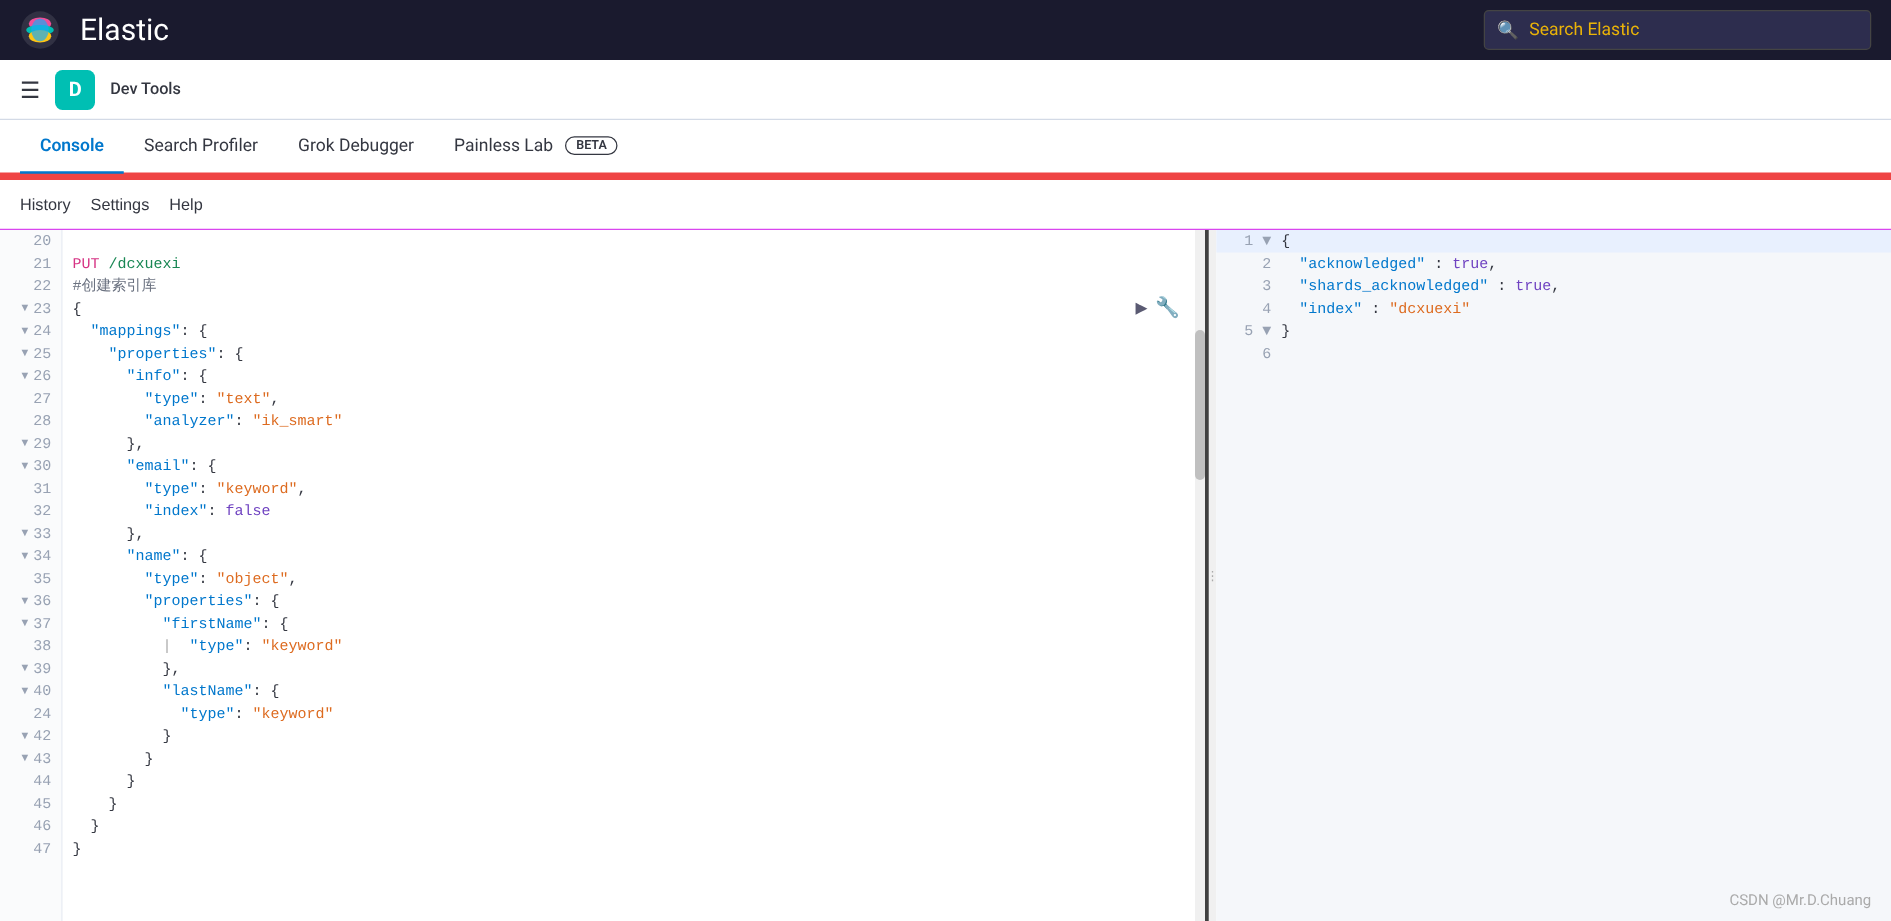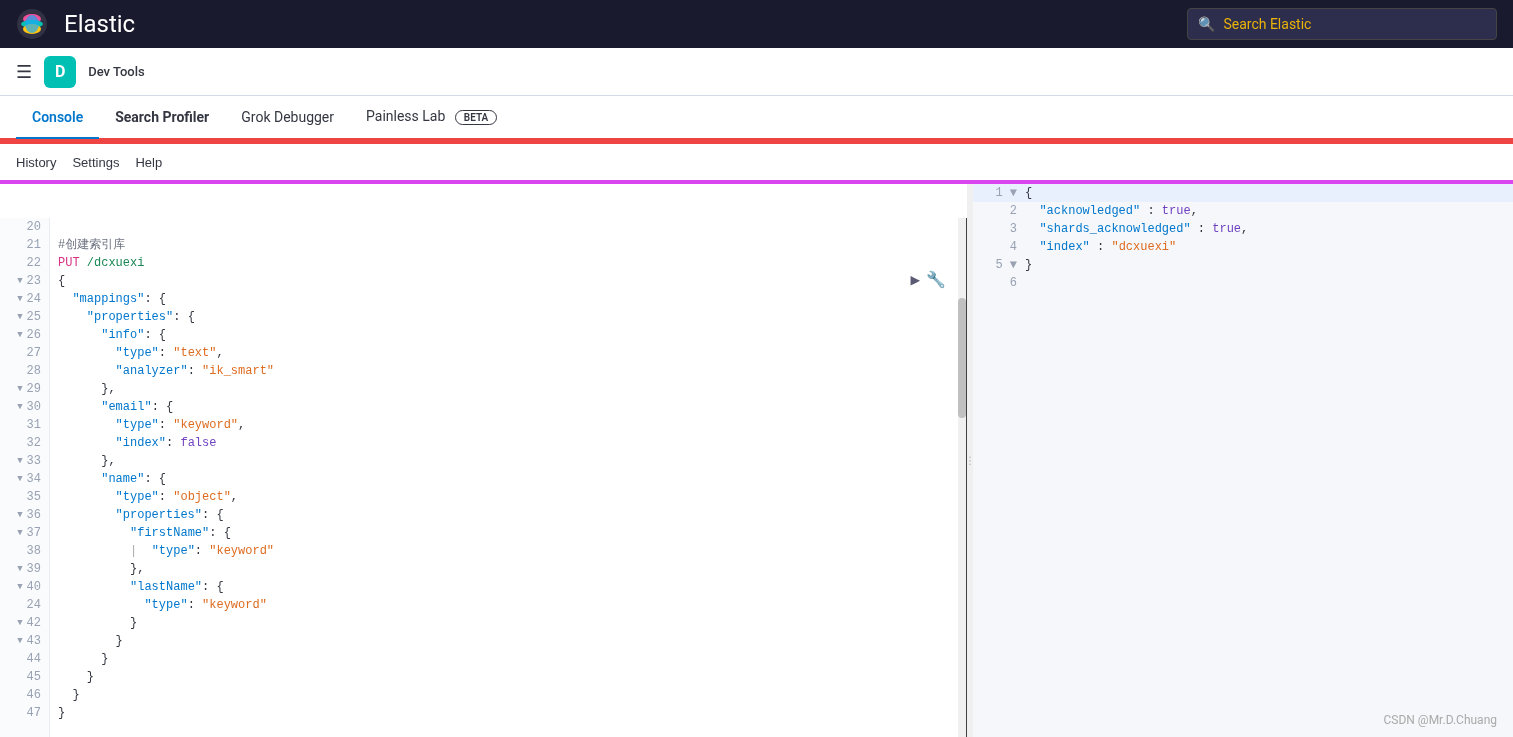--- a/index.html
+++ b/index.html
@@ -77,42 +77,42 @@
       border-bottom: 2px solid transparent;
       margin-bottom: -1px;
       white-space: nowrap;
     }
     .tab.active {
       color: #0077cc;
       border-bottom: 2px solid #0077cc;
       font-weight: 600;
     }
     .tab.search-profiler-tab {
-      font-weight: 700;
+      font-weight: 400;
     }
     .beta-badge {
       display: inline-block;
       border: 1px solid #343741;
       border-radius: 12px;
       padding: 1px 8px;
       font-size: 10px;
       font-weight: 600;
       color: #343741;
       margin-left: 6px;
       vertical-align: middle;
     }
 
     
     .toolbar {
       height: 40px;
       display: flex;
       align-items: center;
       padding: 0 16px;
       gap: 16px;
-      border-bottom: 4px solid #d946ef;
+      border-bottom: 1px solid #d946ef;
       background: #fff;
     }
     .toolbar-btn {
       font-size: 13px;
       color: #343741;
       cursor: pointer;
       background: none;
       border: none;
       padding: 4px 0;
     }
@@ -124,22 +124,21 @@
       overflow: hidden;
     }
 
     
     .left-panel {
       flex: 1;
       background: #fff;
       overflow: hidden;
       position: relative;
       display: flex;
-      border-right: 1px solid #404040;
-      margin-top: 34px;
+      border-right: 3px solid #404040;
     }
     .line-numbers {
       background: #fafbfc;
       padding: 0;
       min-width: 50px;
       border-right: 1px solid #e9edf3;
       font-family: 'Courier New', Courier, monospace;
       font-size: 12px;
       color: #98a2b3;
       user-select: none;
@@ -394,22 +393,22 @@
         </div>
       <div class="line-number-row">
           <span>46</span>
         </div>
       <div class="line-number-row">
           <span>47</span>
         </div>
     </div>
     <div class="code-area">
       <div class="code-line"></div>
+      <div class="code-line"><span class="c-method">PUT</span> <span class="c-path">/dcxuexi</span></div>
       <div class="code-line"><span class="c-comment">#创建索引库</span></div>
-      <div class="code-line"><span class="c-method">PUT</span> <span class="c-path">/dcxuexi</span></div>
       <div class="code-line"><span class="c-brace">{</span></div>
       <div class="code-line">  <span class="c-key">"mappings"</span><span class="c-punct">: {</span></div>
       <div class="code-line">    <span class="c-key">"properties"</span><span class="c-punct">: {</span></div>
       <div class="code-line">      <span class="c-key">"info"</span><span class="c-punct">: {</span></div>
       <div class="code-line">        <span class="c-key">"type"</span><span class="c-punct">: </span><span class="c-val-str">"text"</span><span class="c-punct">,</span></div>
       <div class="code-line">        <span class="c-key">"analyzer"</span><span class="c-punct">: </span><span class="c-val-str">"ik_smart"</span></div>
       <div class="code-line">      <span class="c-punct">},</span></div>
       <div class="code-line">      <span class="c-key">"email"</span><span class="c-punct">: {</span></div>
       <div class="code-line">        <span class="c-key">"type"</span><span class="c-punct">: </span><span class="c-val-str">"keyword"</span><span class="c-punct">,</span></div>
       <div class="code-line">        <span class="c-key">"index"</span><span class="c-punct">: </span><span class="c-val-bool">false</span></div>

